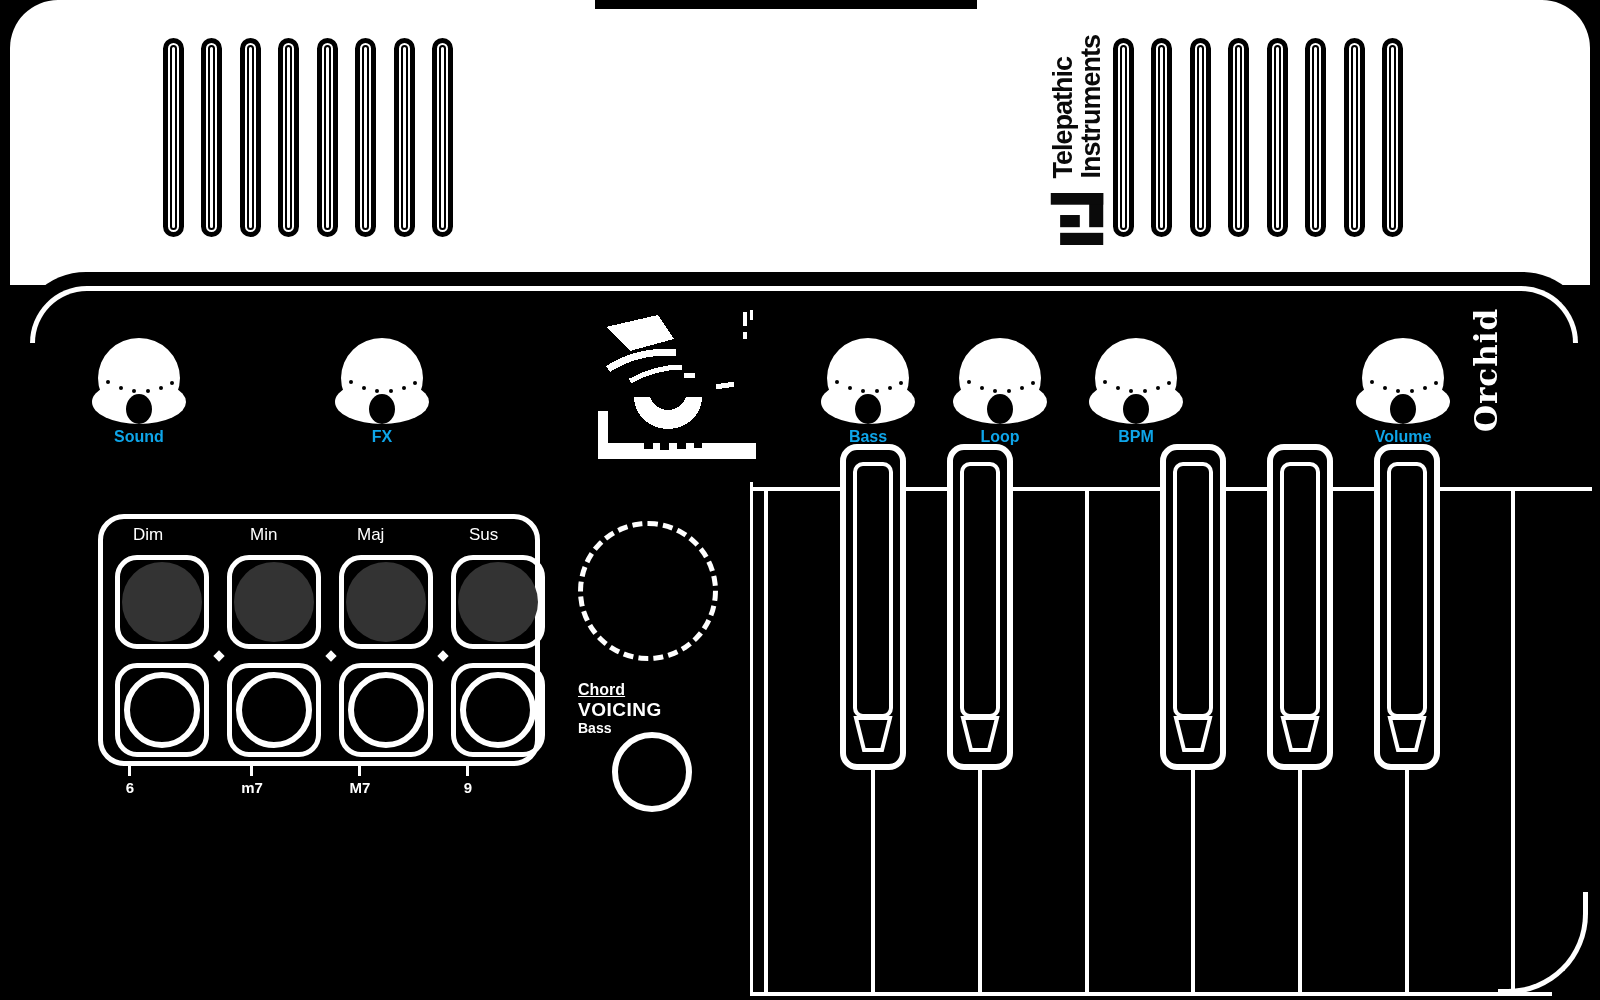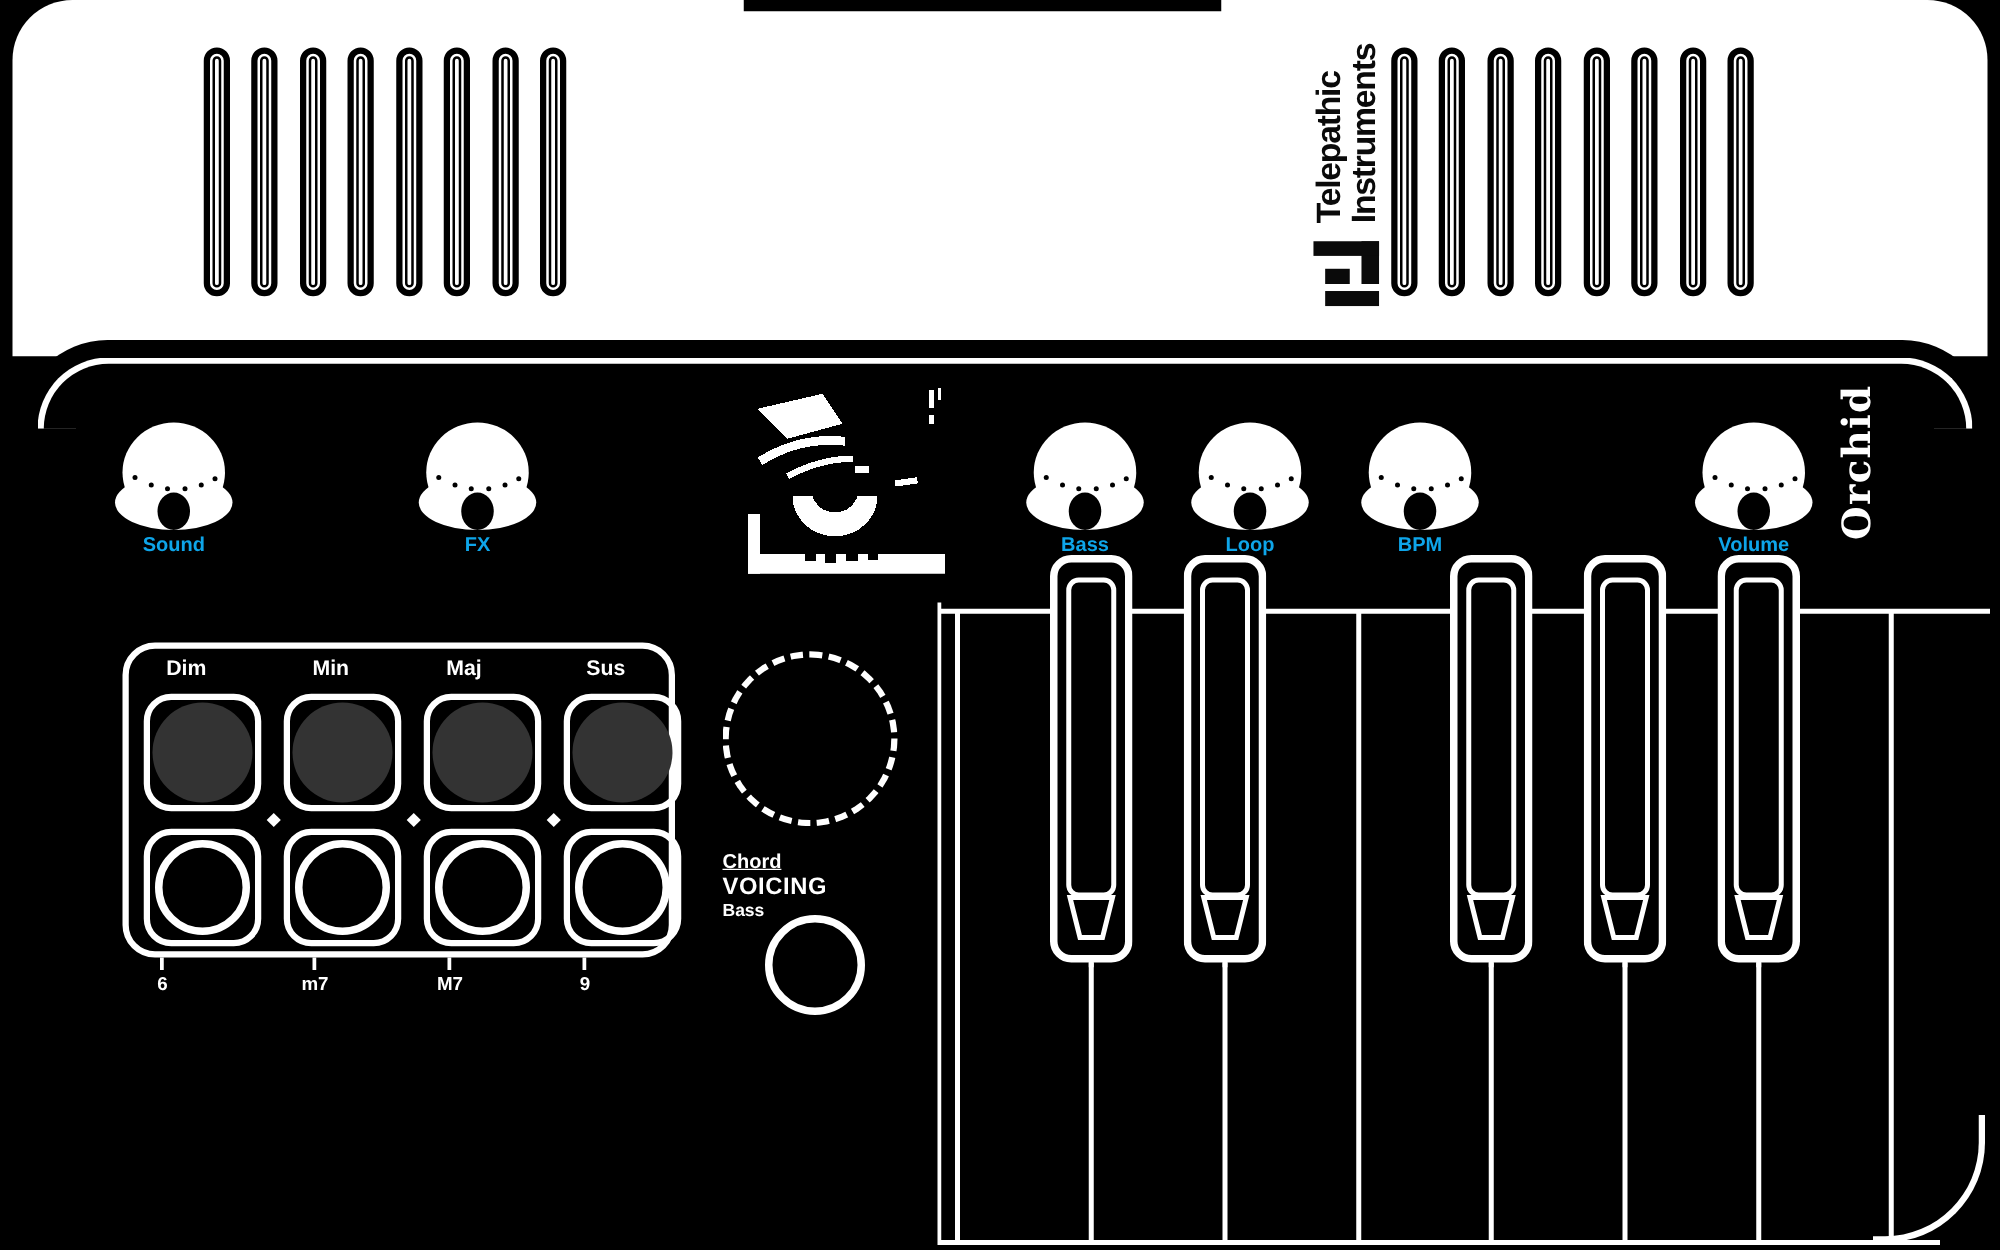--- a/index.html
+++ b/index.html
@@ -44,21 +44,21 @@
   .display{position:absolute;left:598px;top:307px;width:158px;height:152px;background:#000;}
 
   
   .orchid{position:absolute;left:1468px;top:432px;width:104px;height:48px;
         transform:rotate(-90deg);transform-origin:0 0;color:#fff;
         font-family:"DejaVu Serif",serif;font-weight:bold;font-size:31px;letter-spacing:1px;}
 
   
   .pad-box{position:absolute;left:98px;top:514px;width:442px;height:252px;
         border:5px solid #fff;border-radius:26px;box-sizing:border-box;}
-  .pad-col-label{position:absolute;top:6px;width:92px;color:#fff;font-weight:bold;font-size:17px;
+  .pad-col-label{position:absolute;top:6px;width:92px;color:#fff;font-weight:normal;font-size:17px;
         text-align:left;padding-left:18px;box-sizing:border-box;}
   .pad{position:absolute;width:94px;height:94px;border:5px solid #fff;border-radius:22px;
         box-sizing:border-box;}
   .pad-circle{position:absolute;border-radius:50%;}
   .pad-circle.dark{inset:2px;background:#333;}
   .pad-circle.ring{inset:4px;border:6px solid #fff;background:#000;}
   .pad-plus{position:absolute;width:8px;height:8px;background:#fff;transform:rotate(45deg);}
 
   .ext-label{position:absolute;top:770px;width:44px;text-align:center;color:#fff;
         font-weight:bold;font-size:15px;}

